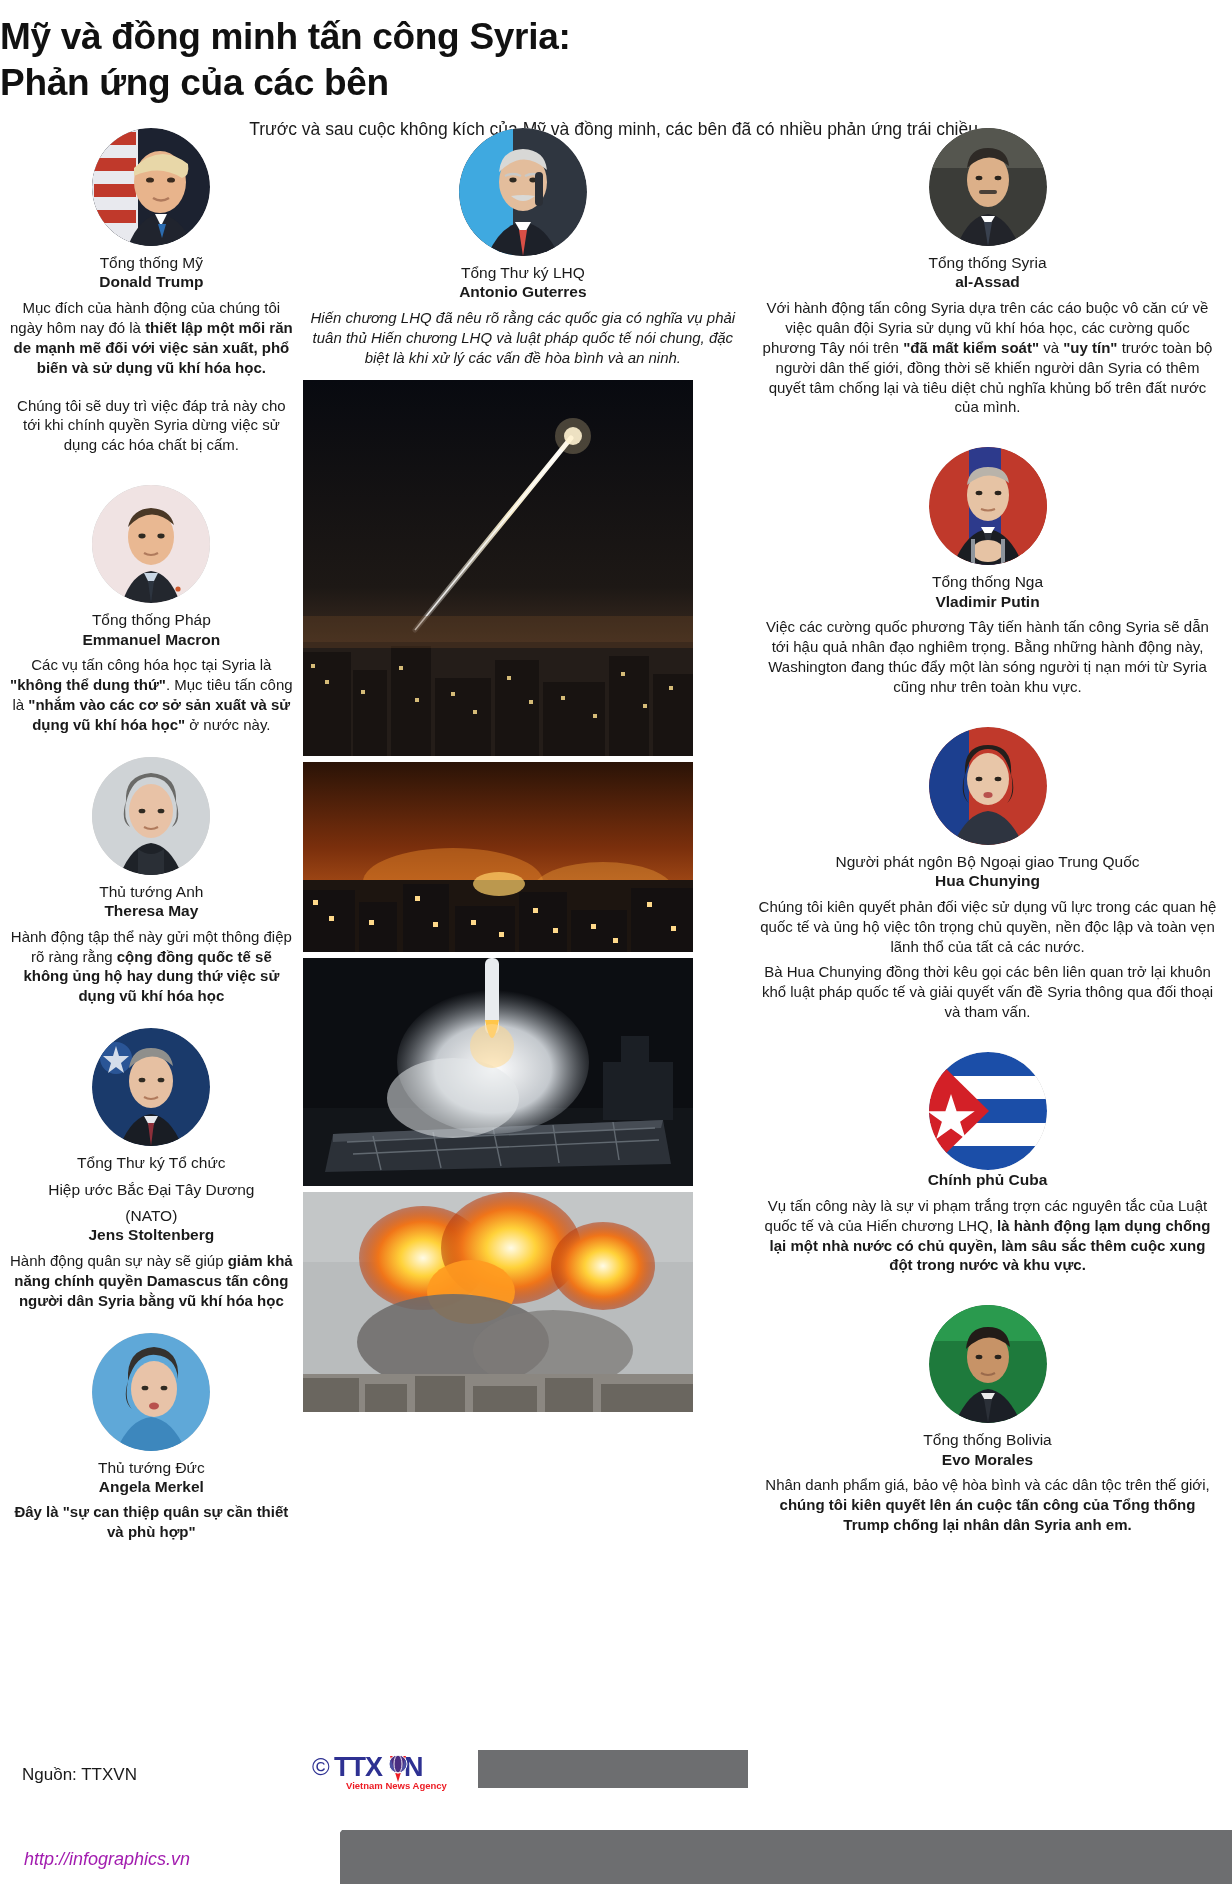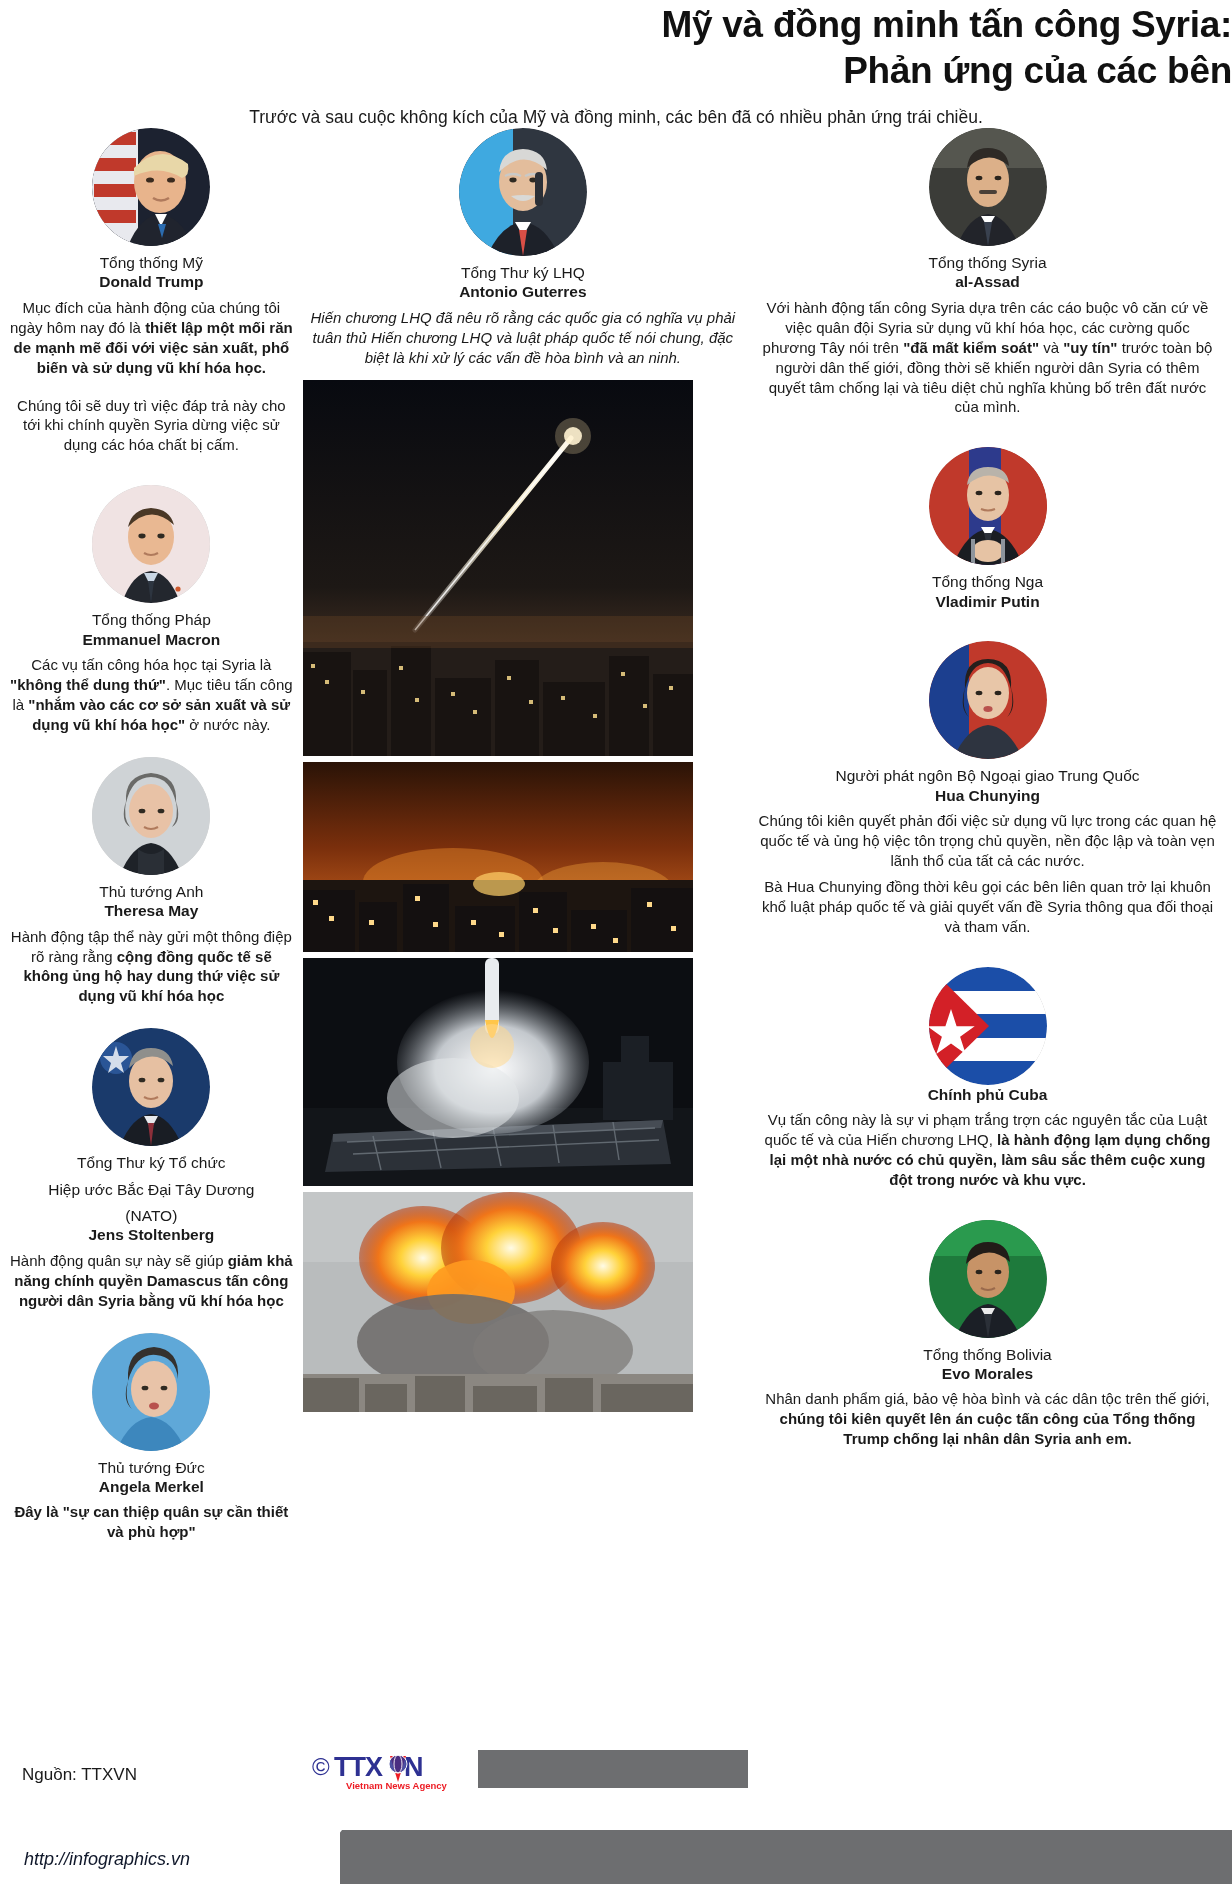--- a/index.html
+++ b/index.html
@@ -8,26 +8,26 @@
     height: 1884px;
     background: #ffffff;
     font-family: "Liberation Sans", sans-serif;
     color: #1a1a1a;
     overflow: hidden;
   }
   .page { position: relative; width: 1232px; height: 1884px; }
 
   
   .title {
-    text-align: right;
+    text-align: left;
     font-weight: bold;
     font-size: 37px;
     line-height: 1.24;
     letter-spacing: -0.3px;
-    padding-top: 2px;
+    padding-top: 14px;
     color: #111;
   }
   .title .l2 { display: block; }
   .subtitle {
     text-align: center;
     font-size: 17.5px;
     margin-top: 13px;
     color: #1a1a1a;
   }
 
@@ -118,21 +118,21 @@
     position: absolute;
     left: 0; bottom: 0;
     width: 340px; height: 54px;
     background: #ffffff;
   }
   .footer-url {
     position: absolute;
     left: 24px; bottom: 14px;
     font-size: 18px;
     font-style: italic;
-    color: #0f172a;
+    color: #a21caf;
   }
   .footer-notch {
     position: absolute;
     left: 300px; bottom: 0;
     width: 0; height: 0;
     border-left: 42px solid #ffffff;
     border-bottom: 54px solid transparent;
   }
 </style>
 </head>
@@ -557,20 +557,21 @@
               <path d="M52 80 l7 12 l7 -12z" fill="#ffffff"></path>
               <path d="M55 86 l4 18 l4 -18z" fill="#2b3038"></path>
               <ellipse cx="59" cy="104" rx="16" ry="11" fill="#e6c3a4"></ellipse>
               <rect x="42" y="92" width="4" height="26" fill="#8d949c"></rect>
               <rect x="72" y="92" width="4" height="26" fill="#8d949c"></rect>
             </g>
           </svg>
         </div>
         <div class="role">Tổng thống Nga</div>
         <div class="name">Vladimir Putin</div>
+        <div class="quote allbold">Việc các cường quốc phương Tây tiến hành tấn công Syria sẽ dẫn tới hậu quả nhân đạo nghiêm trọng. Bằng những hành động này, Washington đang thúc đẩy một làn sóng người tị nạn mới từ Syria cũng như trên toàn khu vực.</div>
       </div>
 
       <div class="gap-l"></div>
 
       <div class="person">
         <div class="avatar">
           <svg viewBox="0 0 118 118">
             <defs>
                 <clipPath id="cHua">
                   <circle cx="59" cy="59" r="59"></circle>

